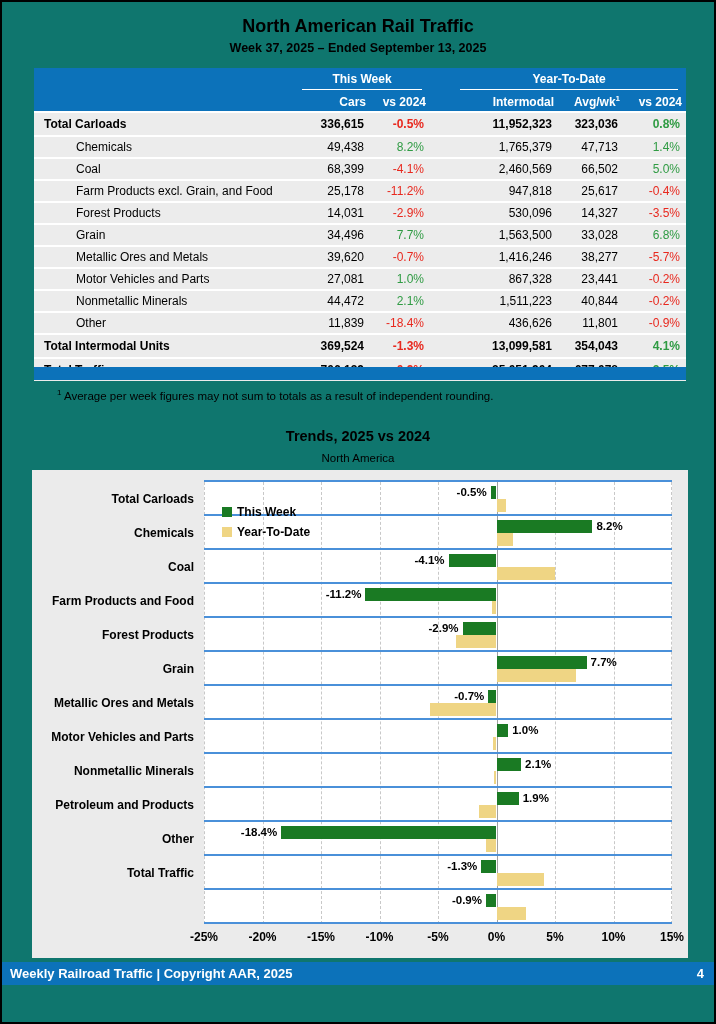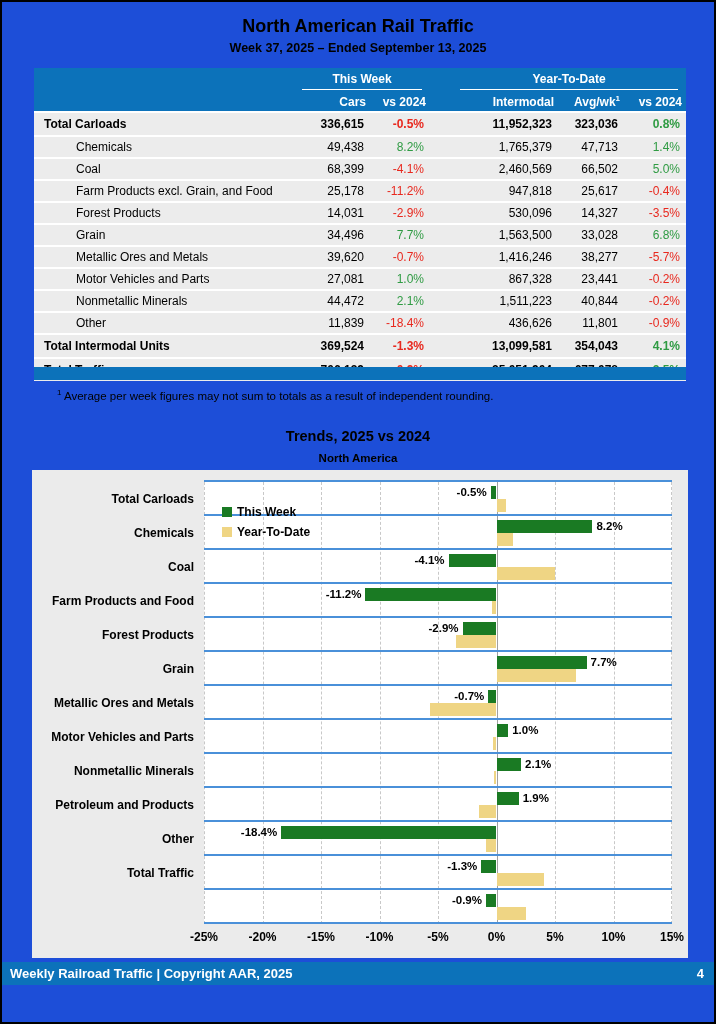--- a/index.html
+++ b/index.html
@@ -3,21 +3,21 @@
 <meta charset="utf-8">
 <style>
   :root{
     --blue:#0c72ba; --sep:#4a90d9; --neg:#e8281e; --pos:#2f9b43;
     --rowgray:#ececec; --chartbg:#ebebeb; --green:#1a7a23; --tan:#efd584;
     --grid:#c8c8c8; --zero:#a0a0a0;
   }
   html,body{margin:0;padding:0;background:#fff;}
   .page{
     position:relative; width:716px; height:1024px; box-sizing:border-box;
-    border:2px solid #000; background:#1d4ed8; overflow:hidden;
+    border:2px solid #000; background:#0f766e; overflow:hidden;
     font-family:"Liberation Sans", sans-serif; color:#000;
   }
   .doc-title{position:absolute; top:14px; left:0; width:100%; text-align:center;
     font-size:18px; font-weight:bold;}
   .doc-subtitle{position:absolute; top:39px; left:0; width:100%; text-align:center;
     font-size:12.5px; font-weight:bold;}
 
   
   table.rail{position:absolute; left:32px; top:66px; width:652px; border-collapse:collapse;
     table-layout:fixed; font-size:12px;}
@@ -34,21 +34,21 @@
   td.neg{color:var(--neg);} td.pos{color:var(--pos);}
   sup{font-size:8px;}
 
   .blue-bar{position:absolute; left:32px; top:365px; width:652px; height:13px; background:var(--blue);}
   .footnote{position:absolute; left:55px; top:386px; font-size:11.5px;}
 
   
   .chart-title{position:absolute; top:426px; left:0; width:100%; text-align:center;
     font-size:14.5px; font-weight:bold;}
   .chart-subtitle{position:absolute; top:450px; left:0; width:100%; text-align:center;
-    font-size:11.5px; font-weight:bold;}
+    font-size:11.5px; font-weight:normal;}
   .chart{position:absolute; left:30px; top:468px; width:656px; height:488px; background:var(--chartbg);}
   .cat-labels{position:absolute; left:0; top:12px; width:162px;}
   .cat-label{height:34px; line-height:34px; text-align:right; font-weight:bold; font-size:12px;
     white-space:nowrap;}
   .plot{position:absolute; left:172px; top:10px; width:468px; height:444px; background:#fff;
     border-top:2px solid var(--sep); box-sizing:border-box;}
   .gridline{position:absolute; top:0; height:442px; width:0; border-left:1px dashed var(--grid); z-index:0;}
   .zeroline{position:absolute; top:0; height:442px; width:0; border-left:1px solid var(--zero); z-index:0;}
   .chart-row{position:relative; height:34px; border-bottom:2px solid var(--sep);
     box-sizing:border-box; z-index:1;}

